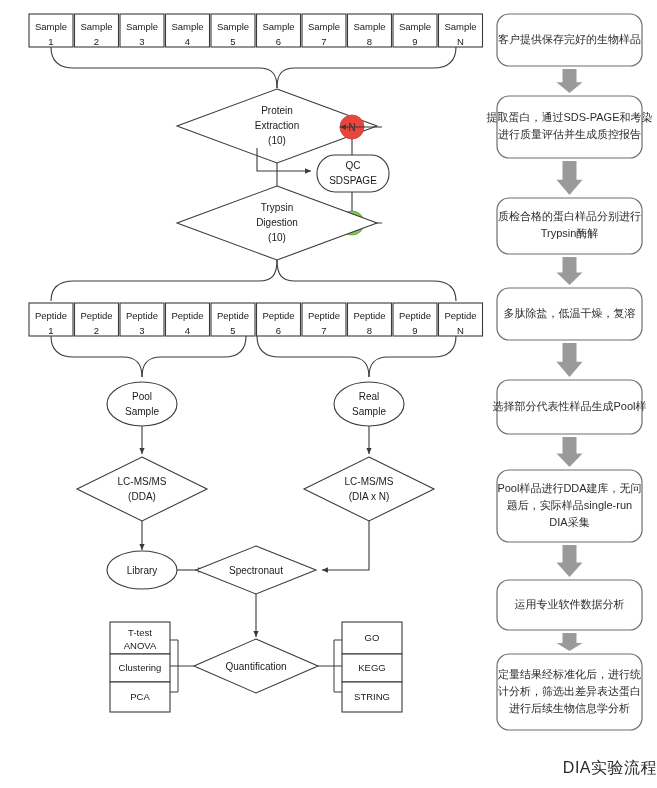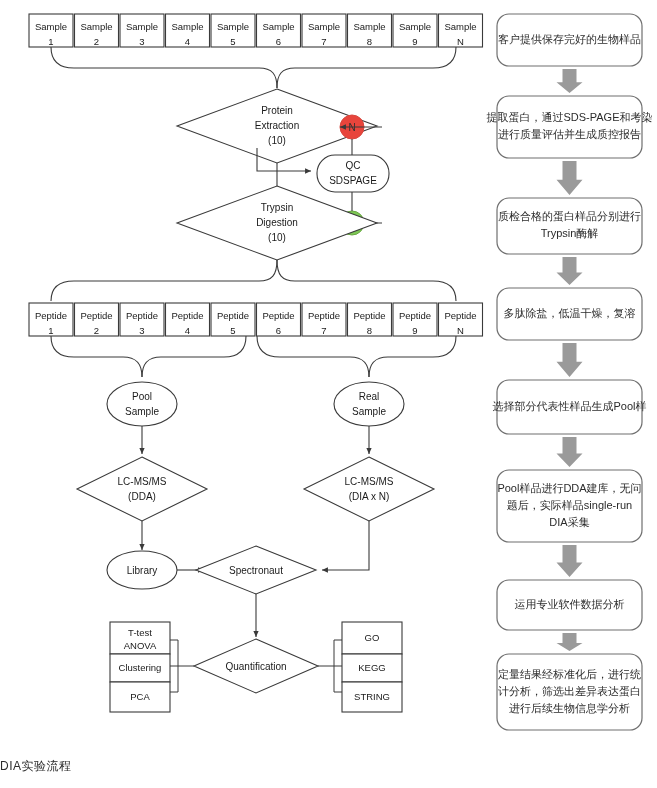--- a/index.html
+++ b/index.html
@@ -81,22 +81,22 @@
   }
   .badge-circle-y {
     stroke: #6aa843;
     stroke-width: 1;
   }
   .caption {
     position: absolute;
     left: 0;
     top: 758px;
     width: 657px;
-    text-align: left;
-    font-size: 12px;
+    text-align: right;
+    font-size: 16px;
     color: #2b2b2b;
     font-family: "Liberation Sans", "DejaVu Sans", sans-serif;
     letter-spacing: 0.5px;
   }
 </style>
 </head>
 <body>
 
 <div id="diagram-root">
 

